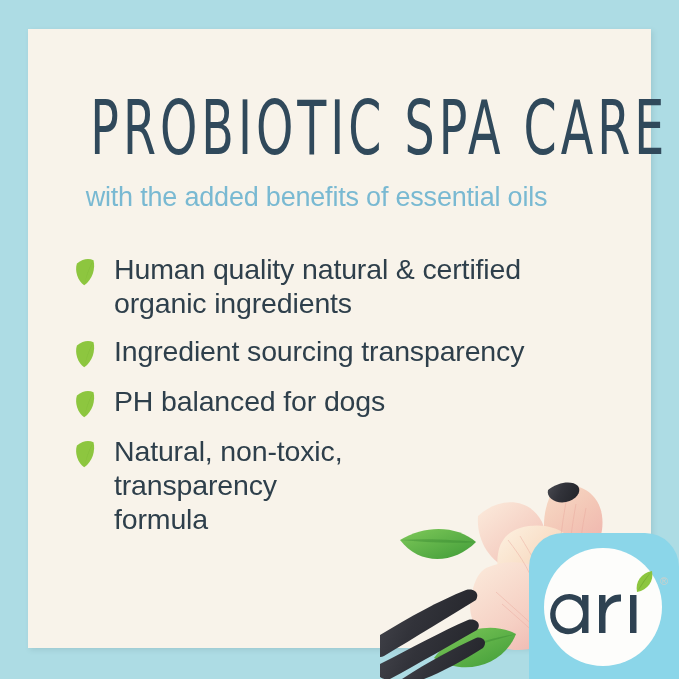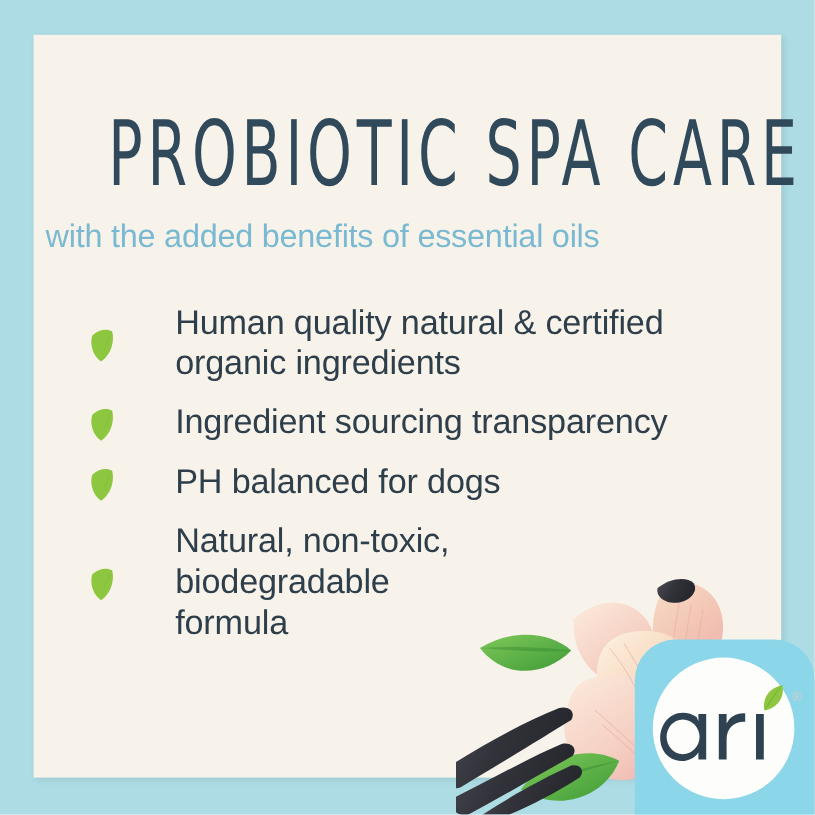--- a/index.html
+++ b/index.html
@@ -46,44 +46,44 @@
     line-height: 72px;
     letter-spacing: 5px;
     font-weight: 400;
     transform: scaleX(0.80) scaleY(1.14);
     transform-origin: 50% 0%;
     white-space: nowrap;
   }
 
   #subhead {
     position: absolute;
-    left: 38px;
+    left: 28px;
     top: 181px;
     width: 577px;
+    text-align: center;
     color: #79b9d2;
     font-family: "Liberation Sans", sans-serif;
     font-size: 27px;
     line-height: 32px;
     letter-spacing: -0.2px;
     white-space: nowrap;
   }
 
   
   #bullets {
     position: absolute;
     left: 74px;
     top: 252px;
     width: 540px;
   }
   .bullet-row {
     position: relative;
     display: flex;
-    align-items: center;
+    align-items: flex-start;
     margin-bottom: 14px;
-    gap: 32px;
   }
   .leaf-wrap {
     flex: 0 0 auto;
     width: 40px;
     padding-top: 6px;
   }
   .leaf-wrap svg { display: block; }
   .bullet-text {
     flex: 1 1 auto;
     color: #2e3f4b;
@@ -184,21 +184,21 @@
       <span class="bullet-text">PH balanced for dogs</span>
     </div>
 
     <div class="bullet-row">
       <span class="leaf-wrap">
         <svg width="22" height="30" viewBox="0 0 22 30">
           <path d="M19.5 2.2 C21.6 10.5 18.6 21.5 10.2 27.2 C4.0 23.3 0.4 13.6 2.9 5.6 C9.2 0.2 15.0 0.0 19.5 2.2 Z" fill="#8dc63f"></path>
           <path d="M19.5 2.2 C15.8 9.0 12.2 18.5 10.2 27.2 C11.9 20.0 14.6 9.3 19.5 2.2 Z" fill="#73ab31" opacity="0.55"></path>
         </svg>
       </span>
-      <span class="bullet-text" style="max-width:260px;">Natural, non-toxic, biodegradable formula</span>
+      <span class="bullet-text" style="max-width:260px;">Natural, non-toxic, transparency formula</span>
     </div>
 
   </div>
 
   <div id="botanical">
     <svg width="299" height="199" viewBox="0 0 299 199">
       <defs>
         <linearGradient id="petalA" x1="0" y1="0" x2="0.6" y2="1">
           <stop offset="0%" stop-color="#f7dcc6"></stop>
           <stop offset="55%" stop-color="#f3c6b6"></stop>

